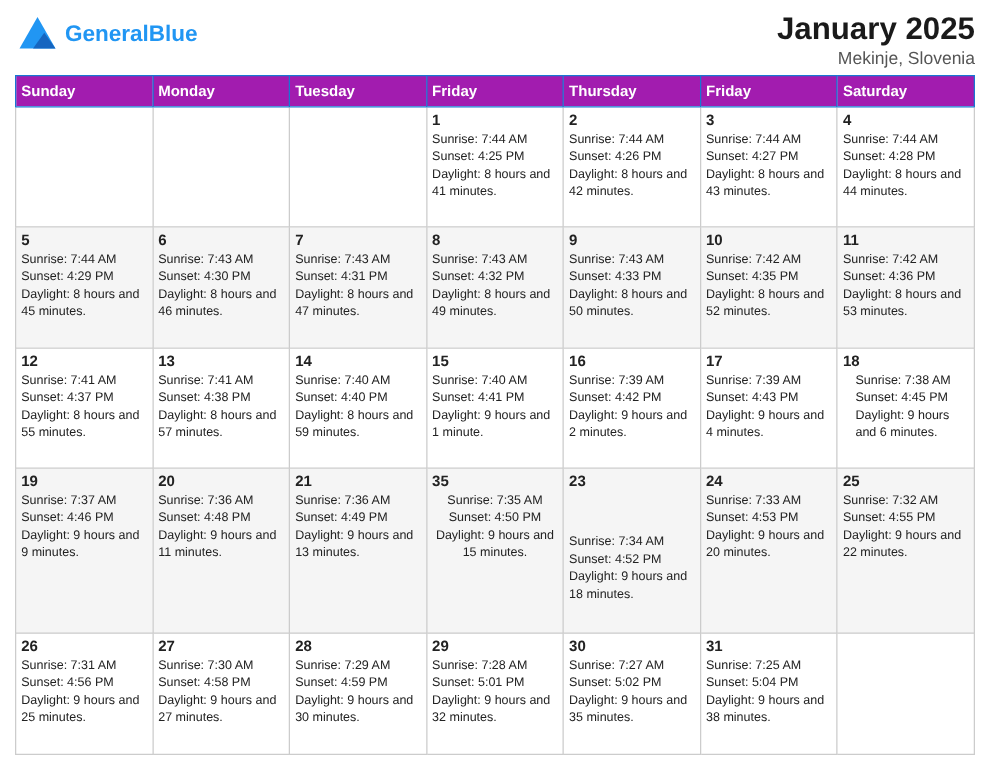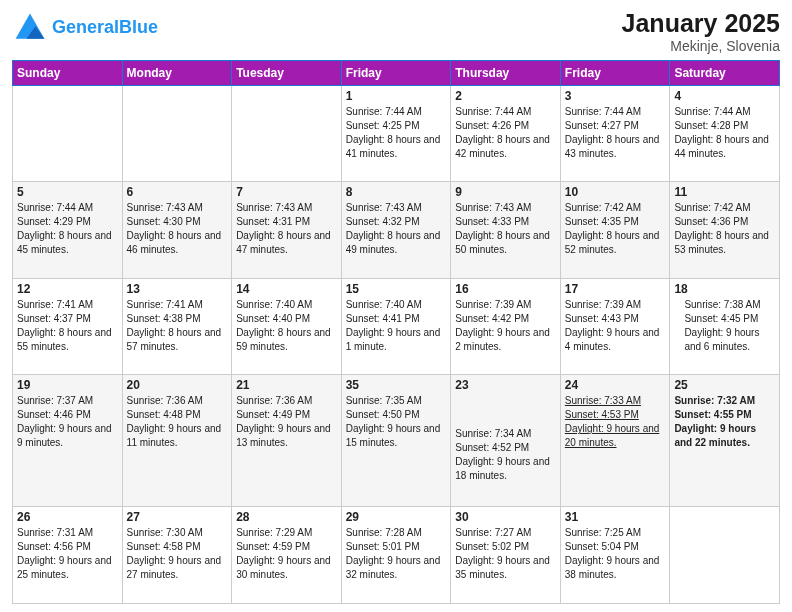--- a/index.html
+++ b/index.html
@@ -259,39 +259,39 @@
 Daylight: 9 hours and 11 minutes.</div>
           </td>
           <td>
             <div class="day-number">21</div>
             <div class="day-info" style="white-space: pre-line;">Sunrise: 7:36 AM
 Sunset: 4:49 PM
 Daylight: 9 hours and 13 minutes.</div>
           </td>
           <td>
             <div class="day-number">35</div>
-            <div class="day-info" style="white-space: pre-line;">Sunrise: 7:35 AM
+            <div class="day-info" style="white-space: pre-line; text-align: center;">Sunrise: 7:35 AM
 Sunset: 4:50 PM
 Daylight: 9 hours and 15 minutes.</div>
           </td>
           <td>
             <div class="day-number">23</div>
             <div class="day-info" style="white-space: pre-line; margin-top: 35px;">Sunrise: 7:34 AM
 Sunset: 4:52 PM
 Daylight: 9 hours and 18 minutes.</div>
           </td>
           <td>
             <div class="day-number">24</div>
-            <div class="day-info" style="white-space: pre-line; text-decoration: underline;">Sunrise: 7:33 AM
+            <div class="day-info" style="white-space: pre-line;">Sunrise: 7:33 AM
 Sunset: 4:53 PM
 Daylight: 9 hours and 20 minutes.</div>
           </td>
           <td>
             <div class="day-number">25</div>
-            <div class="day-info" style="white-space: pre-line; font-weight: bold;">Sunrise: 7:32 AM
+            <div class="day-info" style="white-space: pre-line;">Sunrise: 7:32 AM
 Sunset: 4:55 PM
 Daylight: 9 hours and 22 minutes.</div>
           </td>
         </tr>
         <tr>
           <td>
             <div class="day-number">26</div>
             <div class="day-info" style="white-space: pre-line;">Sunrise: 7:31 AM
 Sunset: 4:56 PM
 Daylight: 9 hours and 25 minutes.</div>

